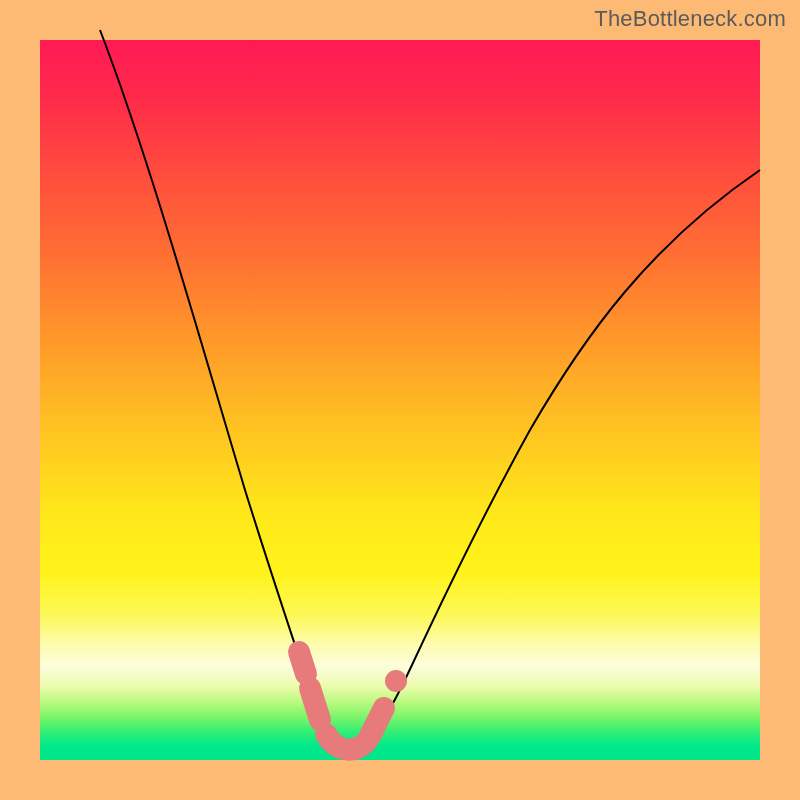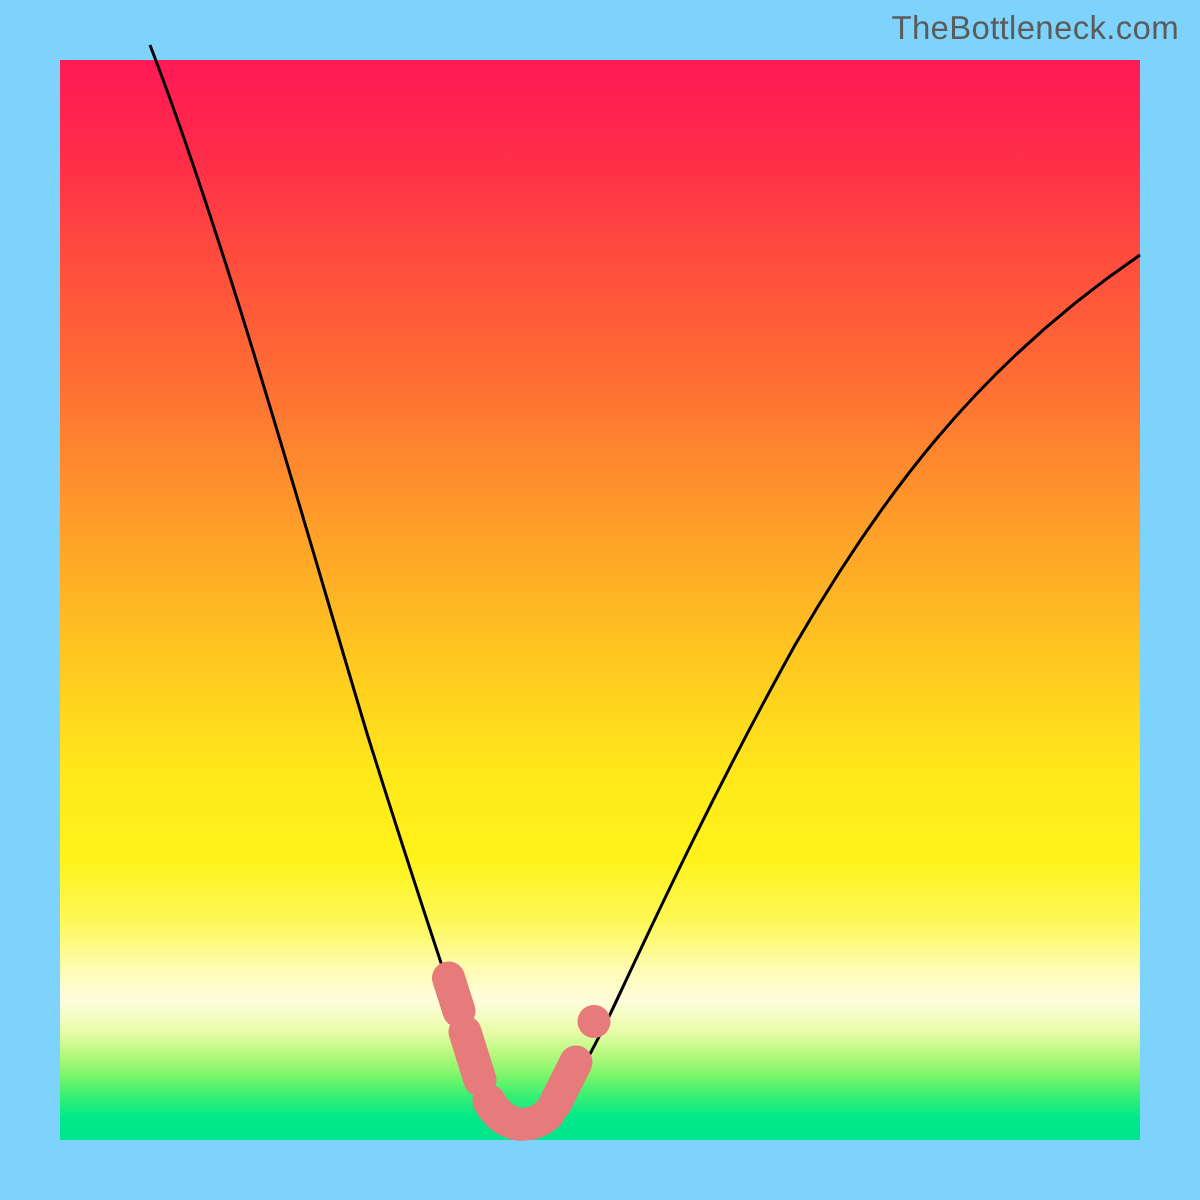--- a/index.html
+++ b/index.html
@@ -7,21 +7,21 @@
     padding: 0;
     width: 800px;
     height: 800px;
     background: #000;
     overflow: hidden;
     font-family: Arial, Helvetica, sans-serif;
   }
   .frame {
     position: absolute;
     inset: 0;
-    background: #7dd3fc;
+    background: #fdba74;
   }
   .plot-area {
     position: absolute;
     left: 40px;
     top: 40px;
     width: 720px;
     height: 720px;
     
     background: linear-gradient(
       to bottom,

